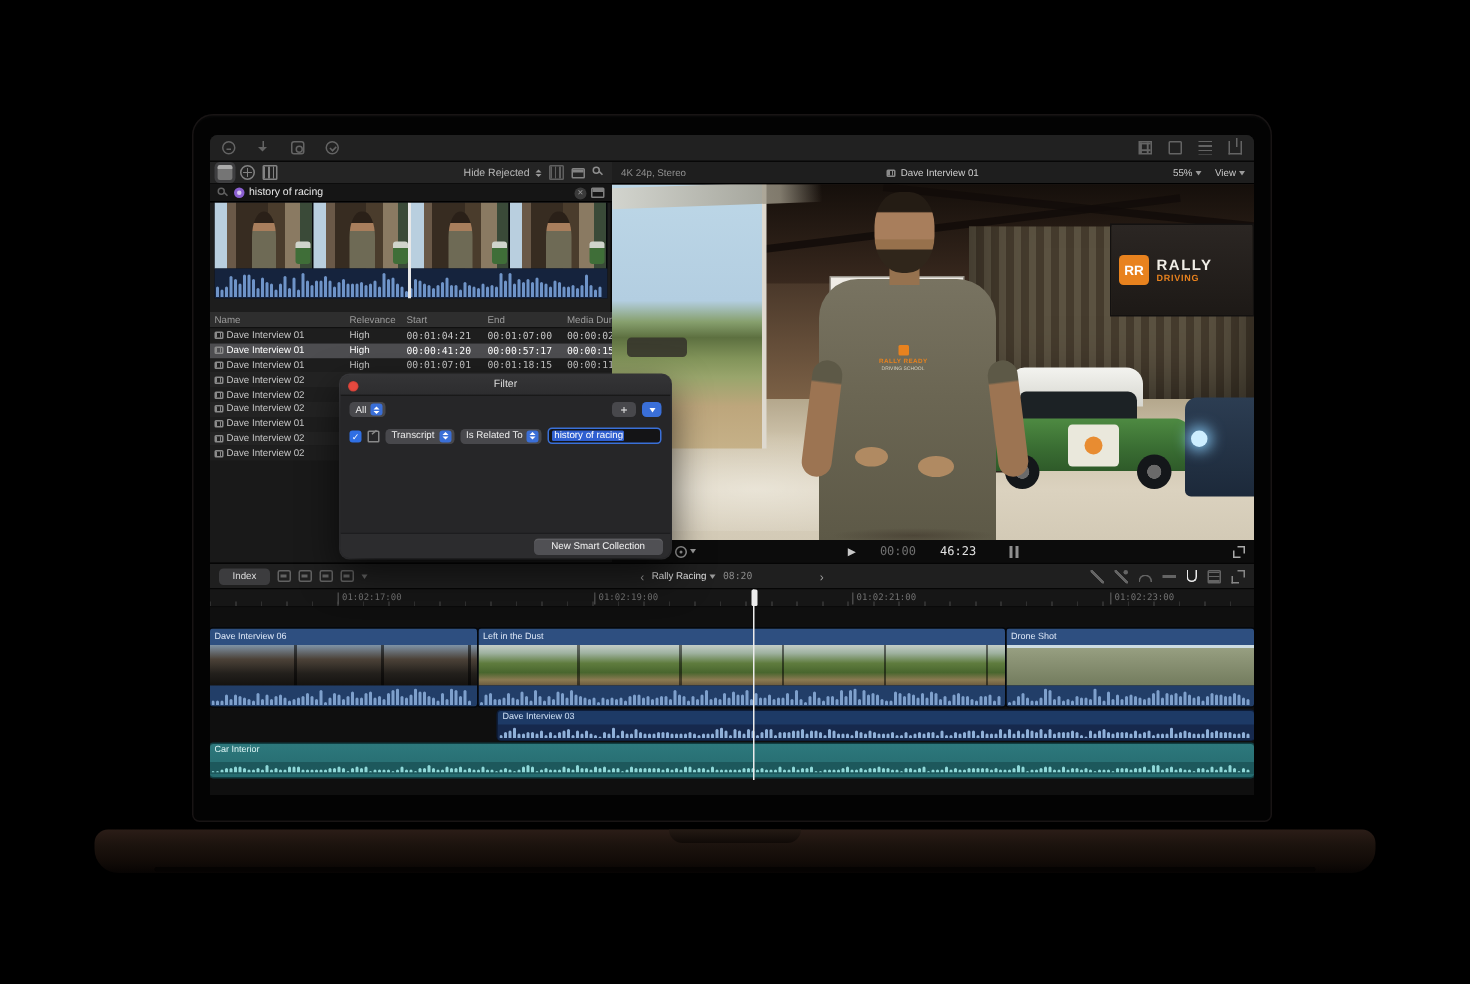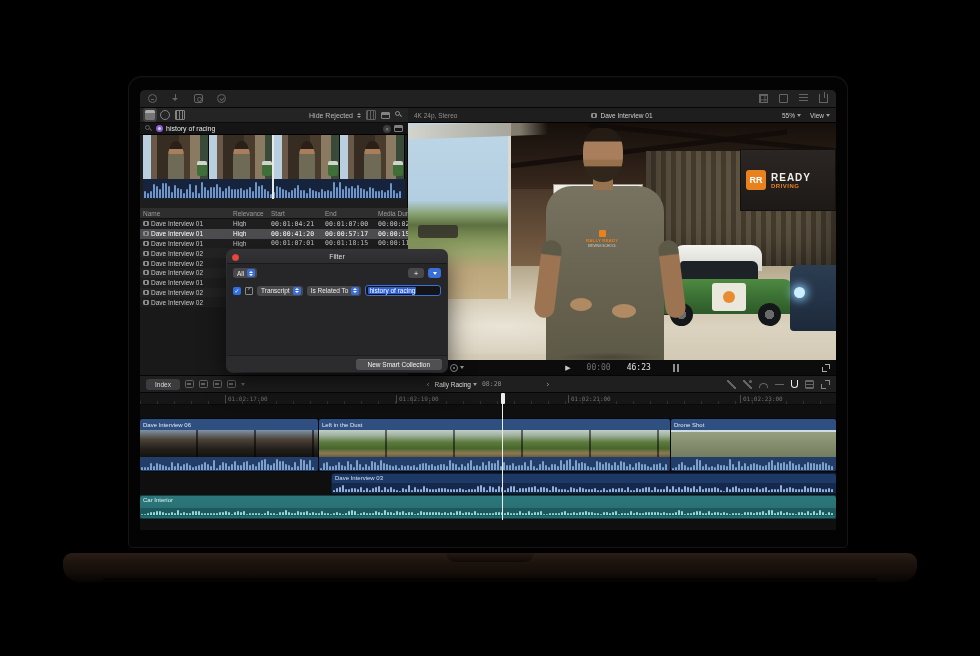--- a/index.html
+++ b/index.html
@@ -545,21 +545,21 @@
           <i class="car-body"></i>
           <i class="car-door"></i>
           <i class="car-wheel" style="left:14px"></i>
           <i class="car-wheel" style="left:102px"></i>
         </div>
         <div class="sc-car2"></div>
 
         <div class="sc-sign">
           <span class="sign-logo">RR</span>
           <span>
-            <div class="sign-l1">READY</div>
+            <div class="sign-l1">RALLY</div>
             <div class="sign-l2">DRIVING</div>
           </span>
         </div>
 
         <div class="sc-man">
           <i class="man-torso"></i>
           <i class="man-arm" style="left:2px;transform:rotate(7deg)"></i>
           <i class="man-arm" style="right:4px;transform:rotate(-7deg)"></i>
           <i class="man-neck"></i>
           <i class="man-head"></i>

